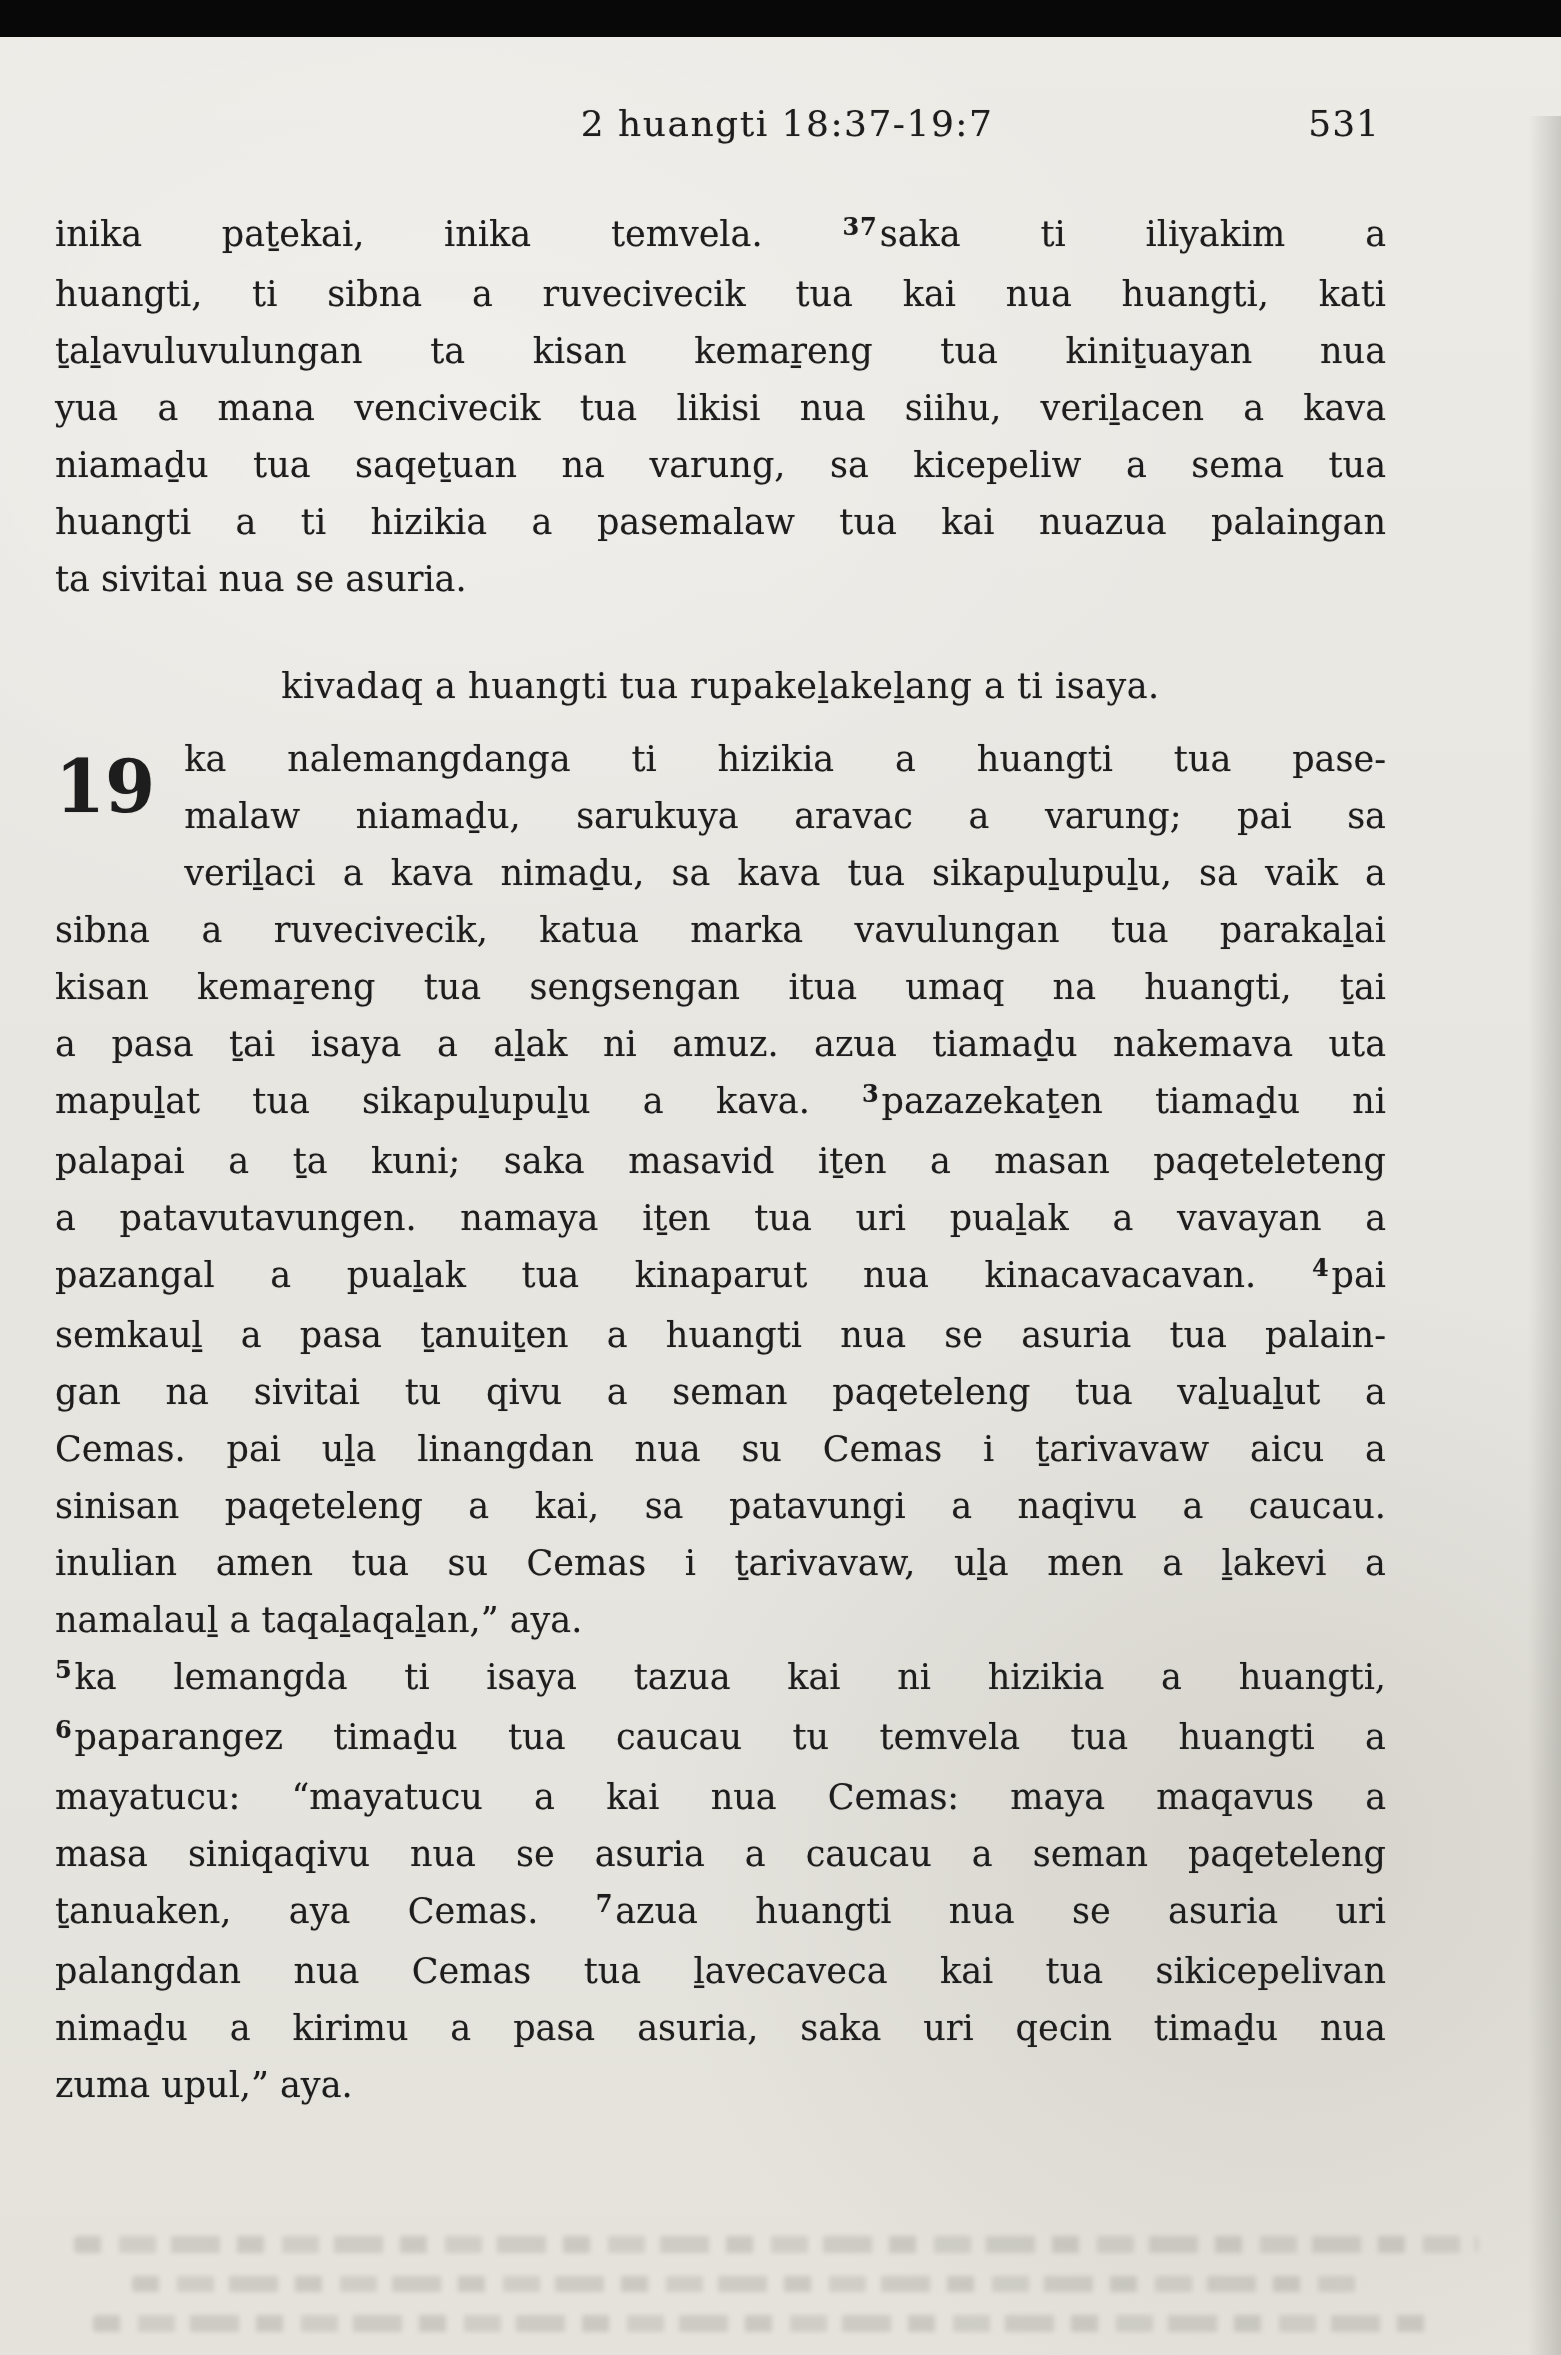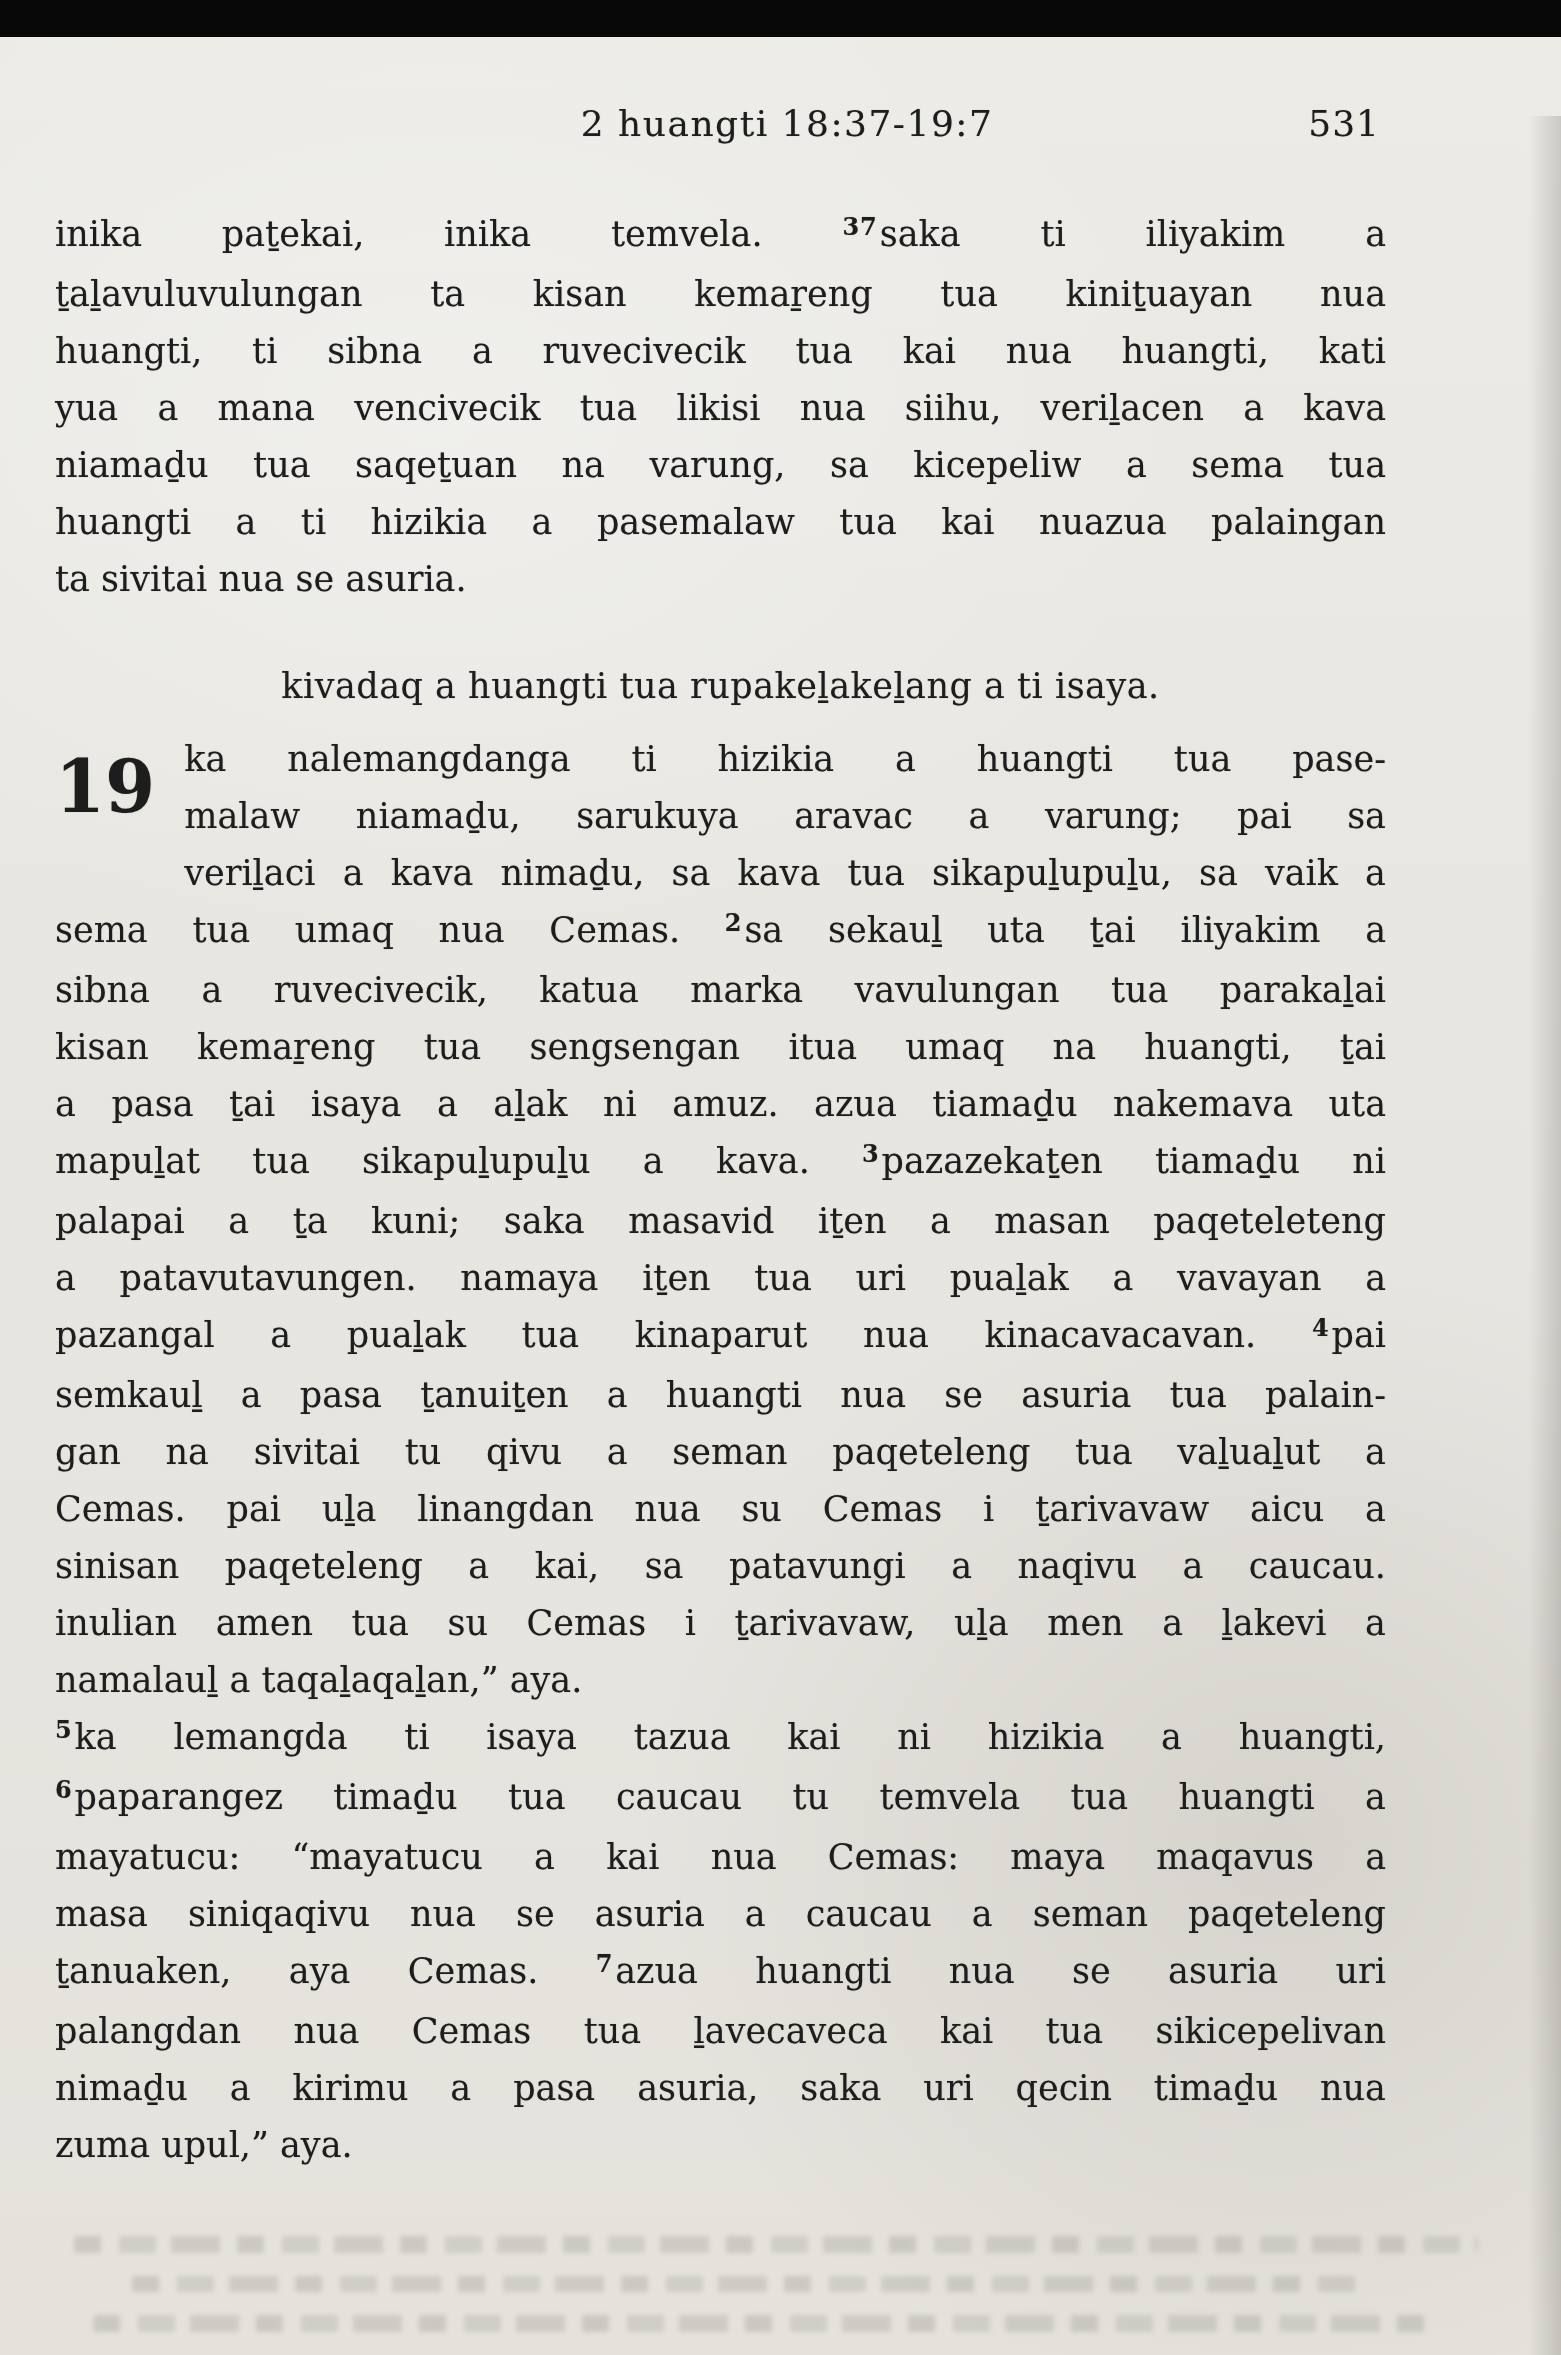--- a/index.html
+++ b/index.html
@@ -56,36 +56,35 @@
   <div class="edge-right"></div>
 
   <div class="header-row">
     <span class="header-title">2 huangti 18:37-19:7</span>
     <span class="page-number">531</span>
   </div>
 
   <div class="text-block">
       <div class="block paragraph">
         <div class="line"><span>inika paṯekai, inika temvela. </span><span class="verse">37</span><span>saka ti </span><span class="bold">iliyakim</span><span> a</span></div>
+        <div class="line"><span>huangti, ti </span><span class="bold">sibna</span><span> a ruvecivecik tua kai nua huangti, kati</span></div>
         <div class="line"><span>ṯaḻavuluvulungan ta kisan kemaṟeng tua kiniṯuayan nua</span></div>
-        <div class="line"><span>huangti, ti </span><span class="bold">sibna</span><span> a ruvecivecik tua kai nua huangti, kati</span></div>
         <div class="line"><span class="bold">yua</span><span> a mana vencivecik tua likisi nua siihu, veriḻacen a kava</span></div>
         <div class="line"><span>niamaḏu tua saqeṯuan na varung, sa kicepeliw a sema tua</span></div>
         <div class="line"><span>huangti a ti </span><span class="bold">hizikia</span><span> a pasemalaw tua kai nuazua palaingan</span></div>
         <div class="line flush-last"><span>ta sivitai nua se </span><span class="bold">asuria</span><span>.</span></div>
       </div>
       <div class="block heading">
         <div class="line"><span class="bold">kivadaq a huangti tua rupakeḻakeḻang a ti isaya.</span></div>
       </div>
       <div class="block chapter">
         <div class="chapter-number">19</div>
         <div class="line"><span>ka nalemangdanga ti </span><span class="bold">hizikia</span><span> a huangti tua pase-</span></div>
         <div class="line"><span>malaw niamaḏu, sarukuya aravac a varung; pai sa</span></div>
         <div class="line"><span>veriḻaci a kava nimaḏu, sa kava tua sikapuḻupuḻu, sa vaik a</span></div>
-        <div class="line"><span>sema tua umaq nua </span><span class="bold">Cemas</span><span>. </span><span class="verse">2</span><span>sa sekauḻ uta ṯai </span><span class="bold">iliyakim</span><span> a</span></div>
         <div class="line"><span class="bold">sibna</span><span> a ruvecivecik, katua marka vavulungan tua parakaḻai</span></div>
         <div class="line"><span>kisan kemaṟeng tua sengsengan itua umaq na huangti, ṯai</span></div>
         <div class="line"><span>a pasa ṯai </span><span class="bold">isaya</span><span> a aḻak ni </span><span class="bold">amuz</span><span>. azua tiamaḏu nakemava uta</span></div>
         <div class="line"><span>mapuḻat tua sikapuḻupuḻu a kava. </span><span class="verse">3</span><span>pazazekaṯen tiamaḏu ni</span></div>
         <div class="line"><span>palapai a ṯa kuni; saka masavid iṯen a masan paqeteleteng</span></div>
         <div class="line"><span>a patavutavungen. namaya iṯen tua uri puaḻak a vavayan a</span></div>
         <div class="line"><span>pazangal a puaḻak tua kinaparut nua kinacavacavan. </span><span class="verse">4</span><span>pai</span></div>
         <div class="line"><span>semkauḻ a pasa ṯanuiṯen a huangti nua se </span><span class="bold">asuria</span><span> tua palain-</span></div>
         <div class="line"><span>gan na sivitai tu qivu a seman paqeteleng tua vaḻuaḻut a</span></div>
         <div class="line"><span class="bold">Cemas</span><span>. pai uḻa linangdan nua su </span><span class="bold">Cemas</span><span> i ṯarivavaw aicu a</span></div>

